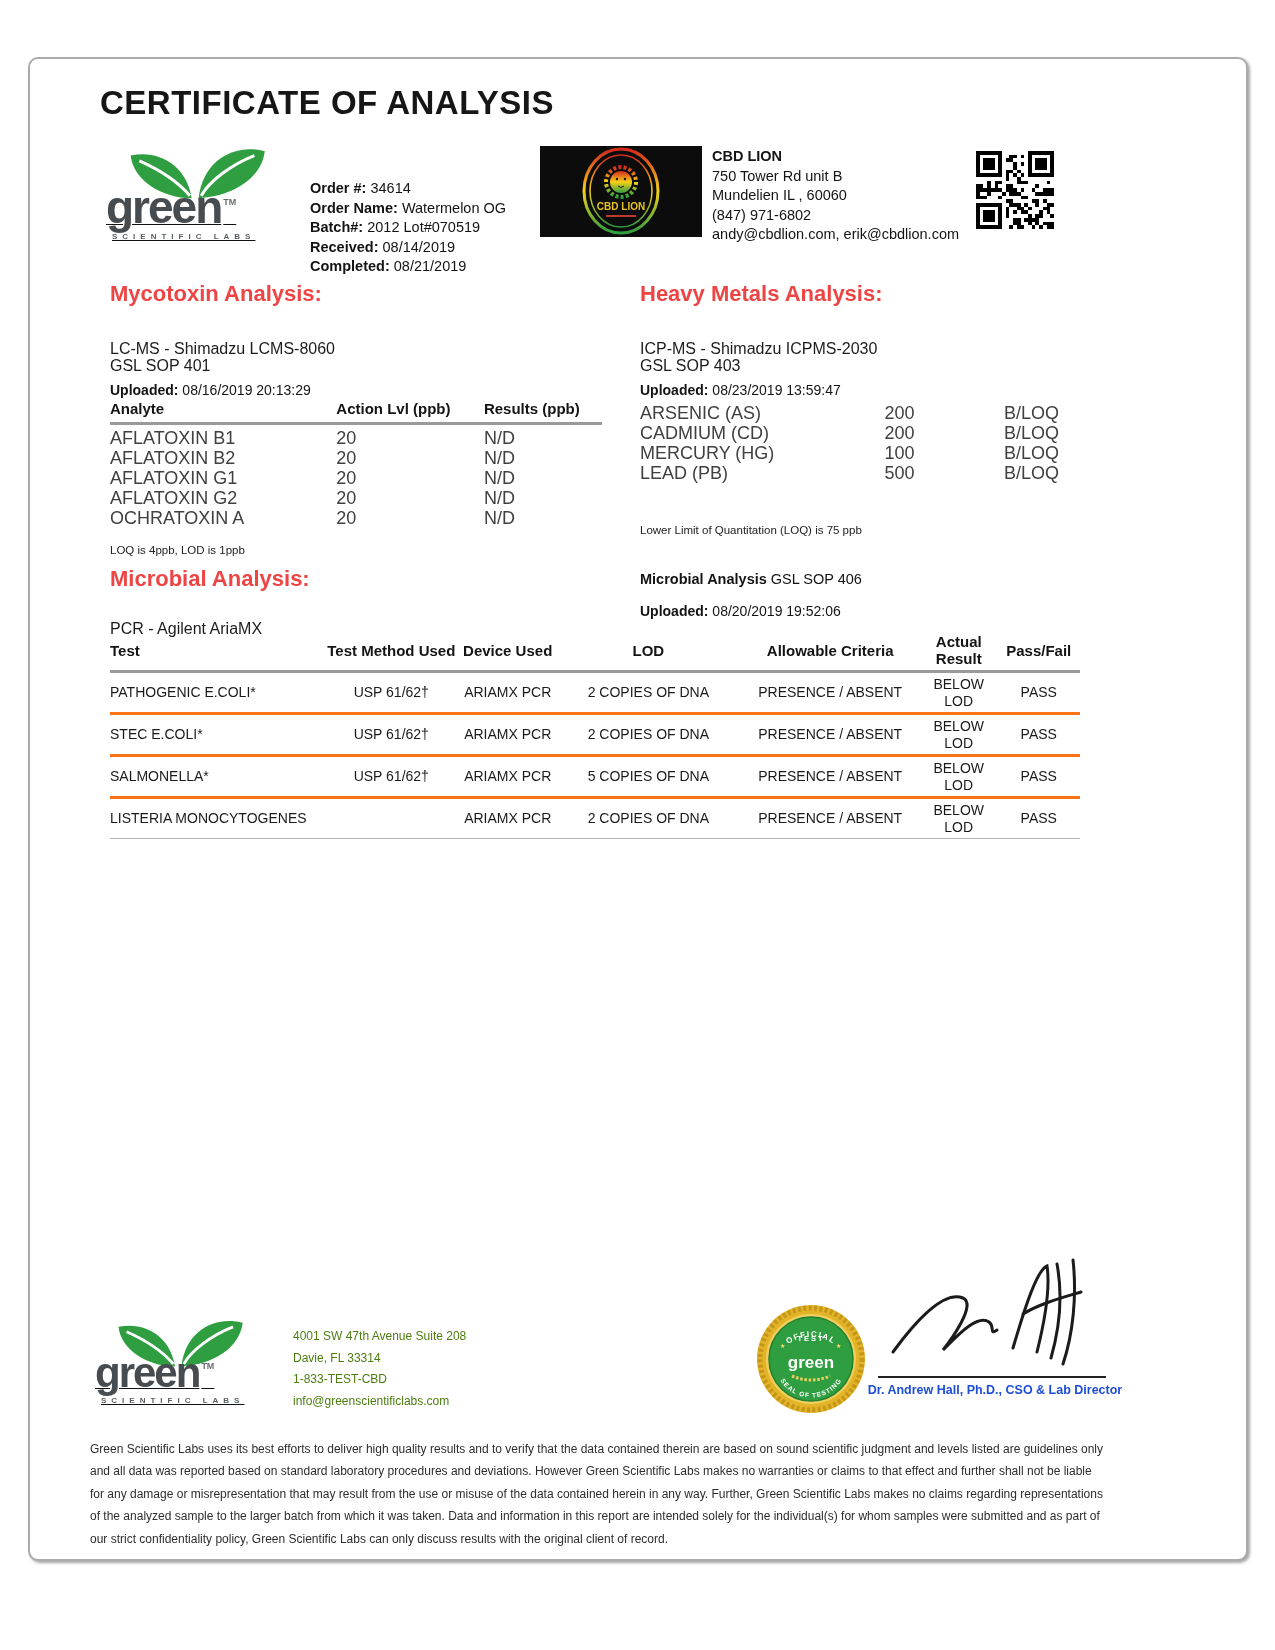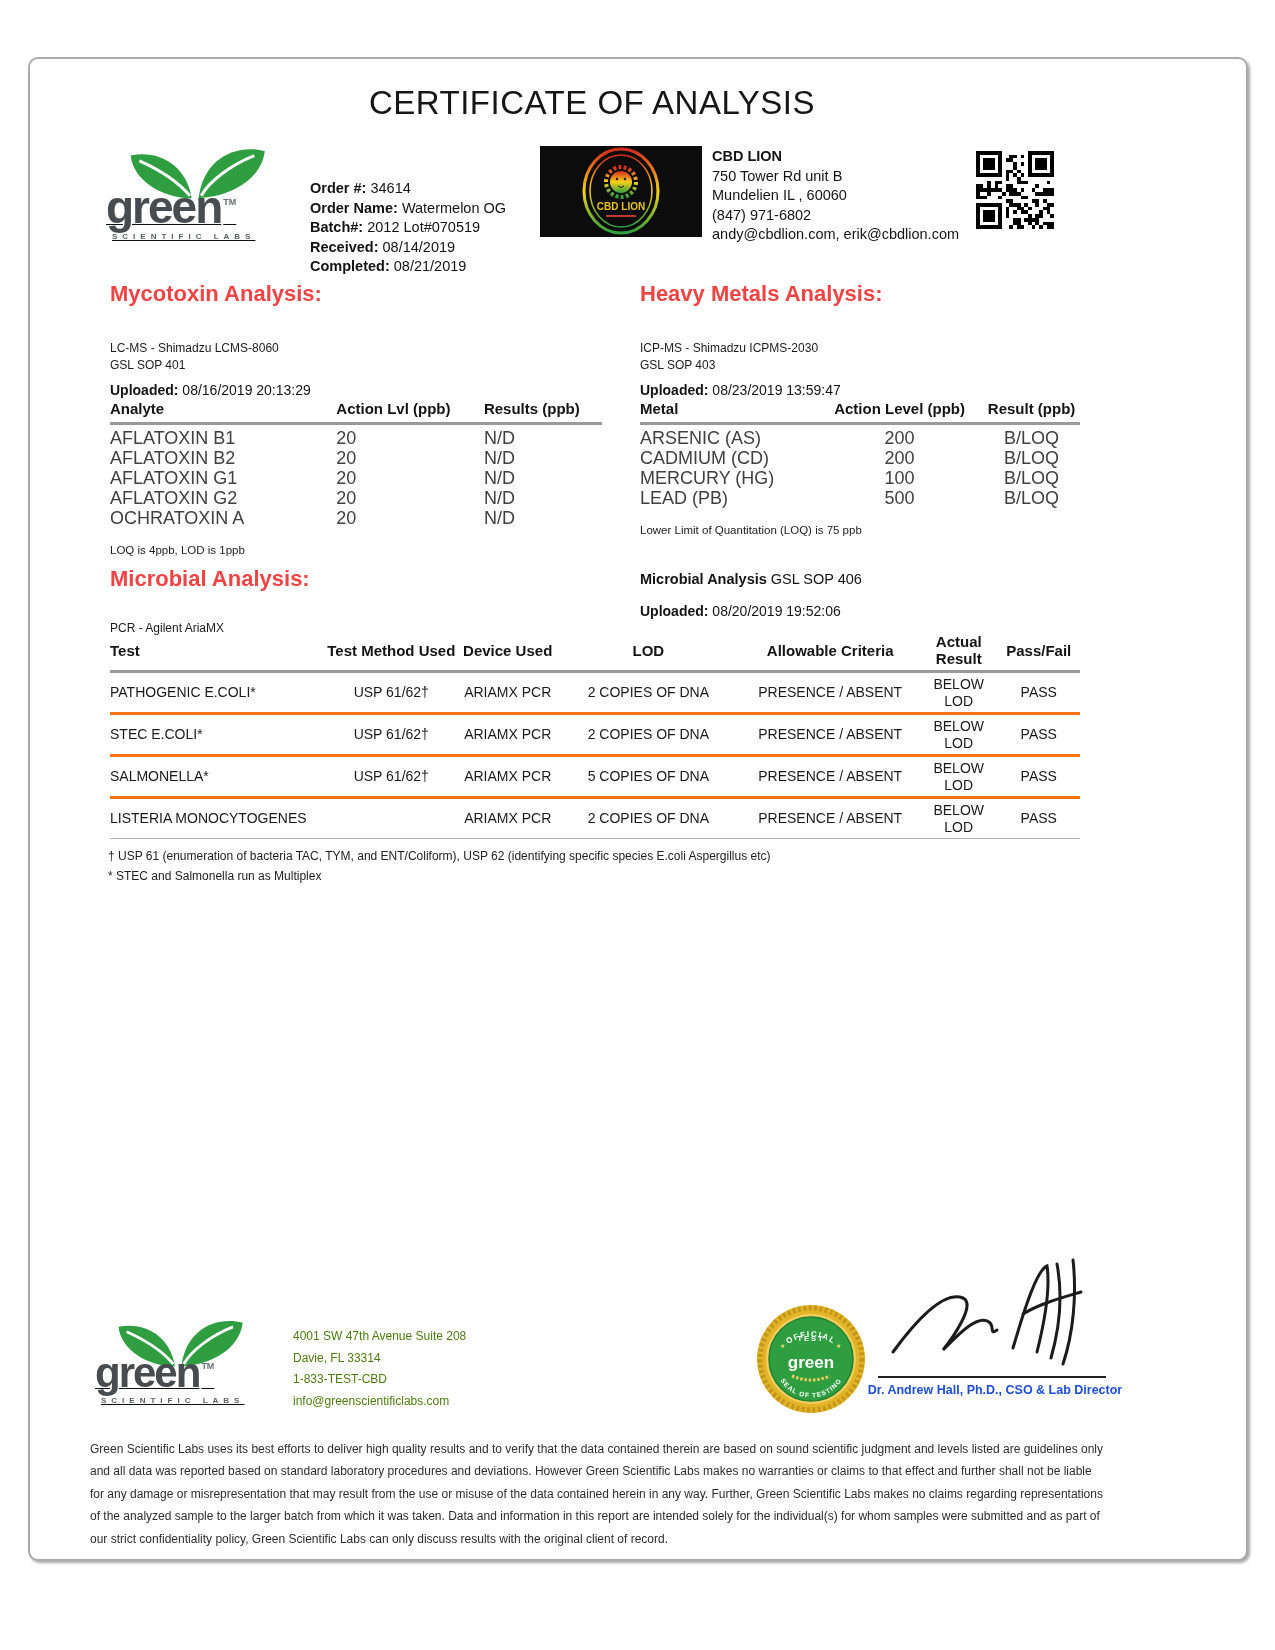--- a/index.html
+++ b/index.html
@@ -1,31 +1,31 @@
 <!DOCTYPE html>
 <html><head>
 <meta charset="utf-8">
 <style>
   html,body{margin:0;padding:0;background:#fff;}
   body{font-family:"Liberation Sans",sans-serif;color:#111;}
   .page{position:relative;width:1275px;height:1650px;background:#fff;overflow:hidden;}
   .card{position:absolute;left:28px;top:57px;width:1216px;height:1500px;border:2px solid #ababab;border-radius:10px;box-shadow:2px 2px 3px rgba(0,0,0,.35);background:#fff;}
   .abs{position:absolute;}
-  .title{left:92px;top:84px;width:1000px;text-align:center;font-size:33px;font-weight:normal;letter-spacing:.5px;color:#161616;}
+  .title{left:100px;top:84px;width:1000px;font-size:33px;font-weight:bold;letter-spacing:.5px;color:#161616;}
   
   .logo{display:flex;flex-direction:column;text-decoration:underline;}
   .logo-leaves{display:block;margin-left:14px;margin-bottom:-16px;}
   .logo-word{font-weight:bold;letter-spacing:-2px;color:#474c51;line-height:1;}
   .logo-word .w{font-size:46px;}
   .logo-word .tm{font-size:9px;letter-spacing:0;vertical-align:18px;margin-left:2px;color:#6a6f74;}
   .logo-tag{font-size:8px;letter-spacing:5px;color:#5a5f64;margin-top:2px;margin-left:6px;font-weight:bold;}
   .kv{font-size:14.5px;line-height:19.5px;color:#141414;}
   .kv b{font-weight:bold;}
   .h2{font-size:22px;font-weight:bold;color:#ef4444;}
-  .meth{font-size:12px;line-height:17px;color:#1c1c1c;}
+  .meth{font-size:16px;line-height:17px;color:#1c1c1c;}
   .up{font-size:14px;color:#141414;}
   .up b{font-weight:bold;}
   .note{font-size:11.5px;color:#222;}
   .foot{font-size:12px;color:#222;line-height:20px;}
   .tbl-head{display:grid;font-weight:bold;font-size:15px;border-bottom:3px solid #9a9a9a;padding-bottom:5px;color:#141414;}
   .tbl-row{display:grid;font-size:18px;line-height:20px;color:#404040;}
   .myco{grid-template-columns:46% 30% 24%;}
   .hm{grid-template-columns:40% 38% 22%;}
   .hm > *:nth-child(2),.hm > *:nth-child(3){text-align:center;}
   .rows{margin-top:3px;}
@@ -354,25 +354,20 @@
   </div>
   <div class="abs note" style="left:110px;top:544px;">LOQ is 4ppb, LOD is 1ppb</div>
 
   <div class="abs h2" style="left:640px;top:281px;">Heavy Metals Analysis:</div>
   <div class="abs meth" style="left:640px;top:340px;">
     <div>ICP-MS - Shimadzu ICPMS-2030</div>
     <div>GSL SOP 403</div>
   </div>
   <div class="abs up" style="left:640px;top:382px;"><b>Uploaded:</b> <span>08/23/2019 13:59:47</span></div>
   <div class="abs" style="left:640px;top:400px;width:440px;">
-    <div class="tbl-head hm">
-      <span>Metal</span>
-      <span>Action Level (ppb)</span>
-      <span>Result (ppb)</span>
-    </div>
     <div class="rows">
       <div class="tbl-row hm">
           <span>ARSENIC (AS)</span>
           <span>200</span>
           <span>B/LOQ</span>
         </div>
       <div class="tbl-row hm">
           <span>CADMIUM (CD)</span>
           <span>200</span>
           <span>B/LOQ</span>
@@ -438,24 +433,20 @@
       <span>LISTERIA MONOCYTOGENES</span>
         <span></span>
         <span>ARIAMX PCR</span>
         <span>2 COPIES OF DNA</span>
         <span>PRESENCE / ABSENT</span>
         <span>BELOW LOD</span>
         <span>PASS</span>
     </div>
   </div>
 
-  <div class="abs foot" style="left:108px;top:846px;">
-    <div>† USP 61 (enumeration of bacteria TAC, TYM, and ENT/Coliform), USP 62 (identifying specific species E.coli Aspergillus etc)</div>
-    <div>* STEC and Salmonella run as Multiplex</div>
-  </div>
 
   <div class="abs logo" style="left:95px;top:1318px;width:175px;">
     <svg class="logo-leaves" width="140" height="50" viewBox="0 0 170 62">
       <path d="M80,60 C74,22 42,4 10,11 C13,40 46,60 80,60 Z" fill="#2f9e41"></path>
       <path d="M88,60 C93,14 132,-3 164,6 C160,38 126,58 88,60 Z" fill="#2f9e41"></path>
       <path d="M20,17 C45,28 66,43 78,57" stroke="#fff" stroke-width="3.5" fill="none"></path>
       <path d="M152,11 C124,22 100,41 91,57" stroke="#fff" stroke-width="3.5" fill="none"></path>
     </svg>
     <div class="logo-word"><span class="w" style="font-size:42px;">green</span><span class="tm">TM</span></div>
     <div class="logo-tag">SCIENTIFIC LABS</div>

